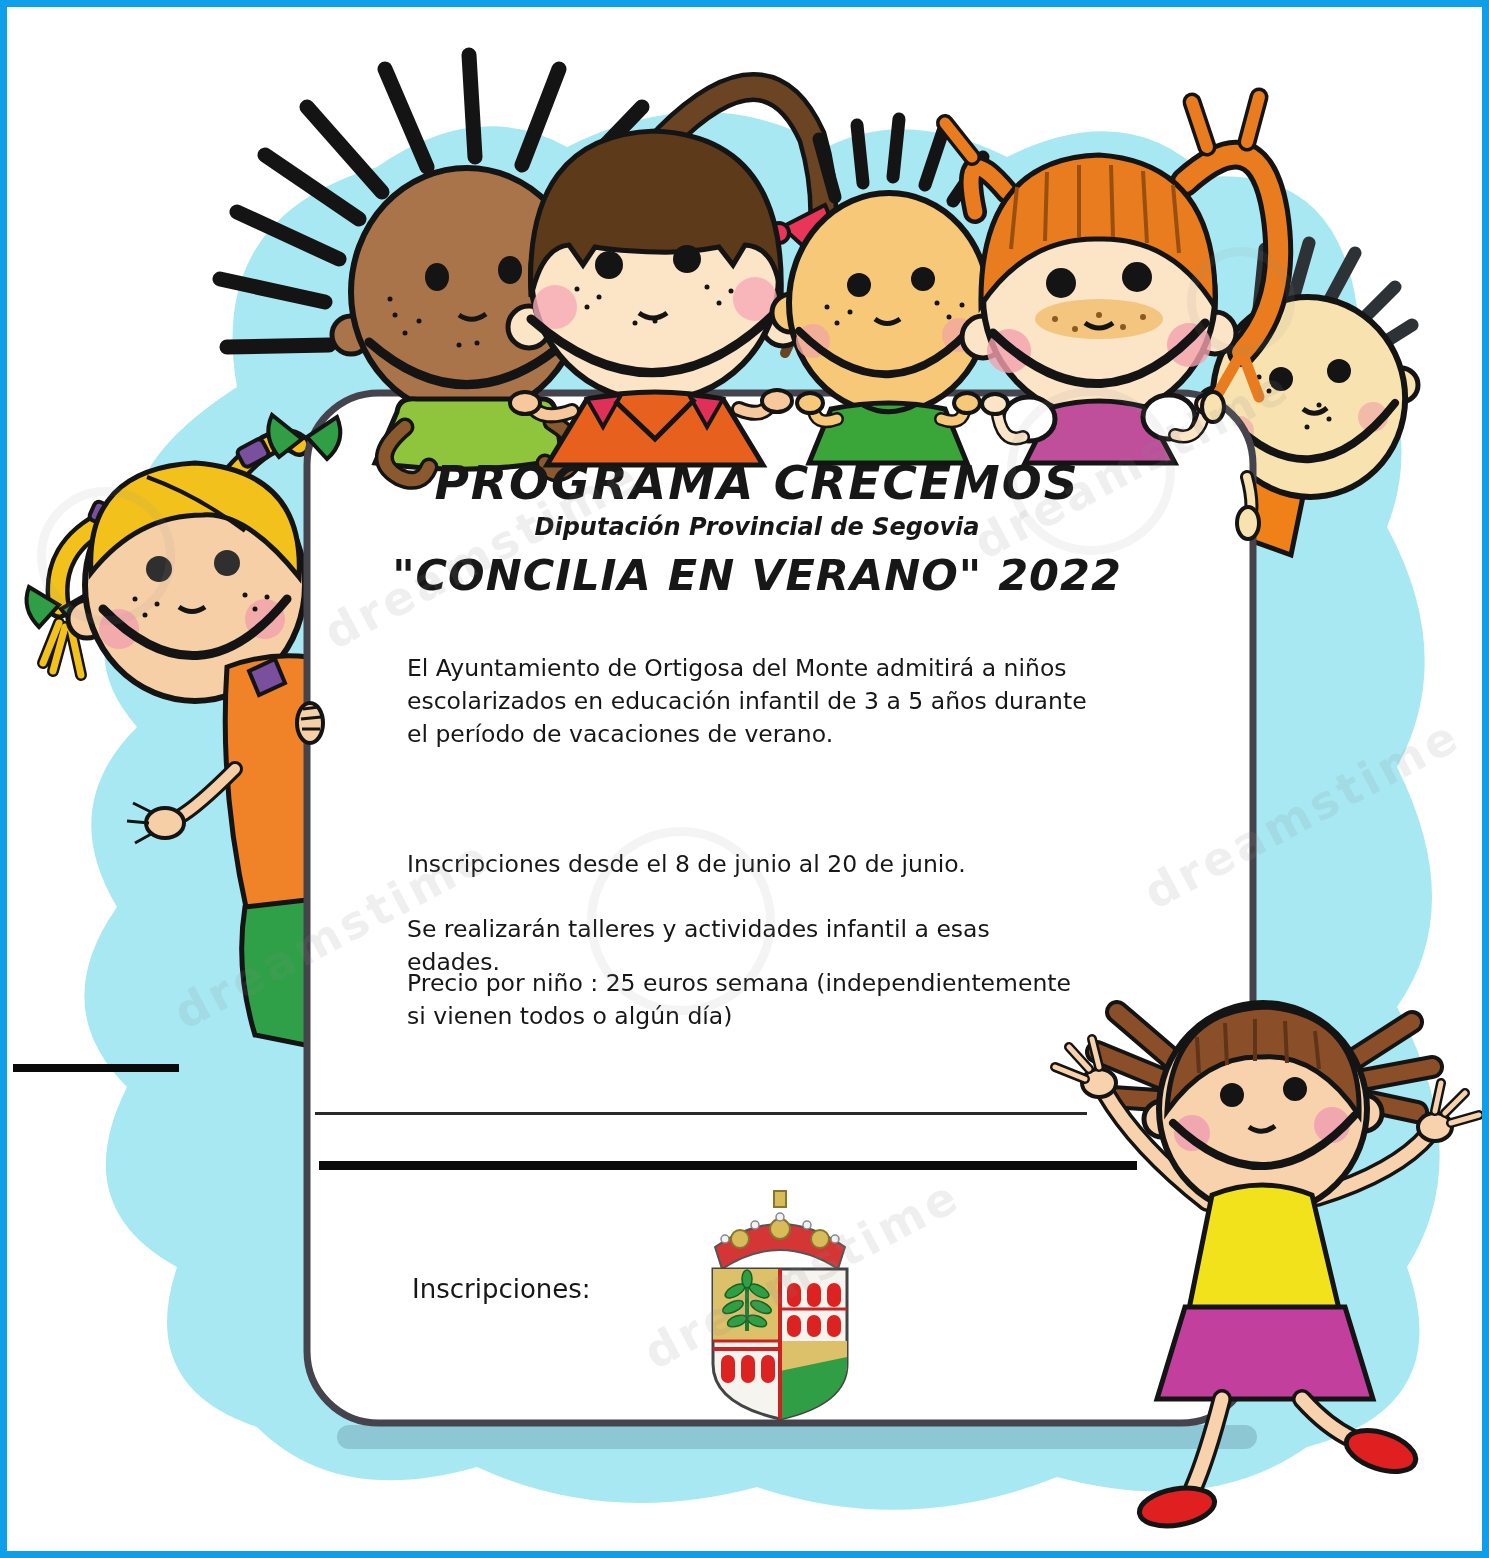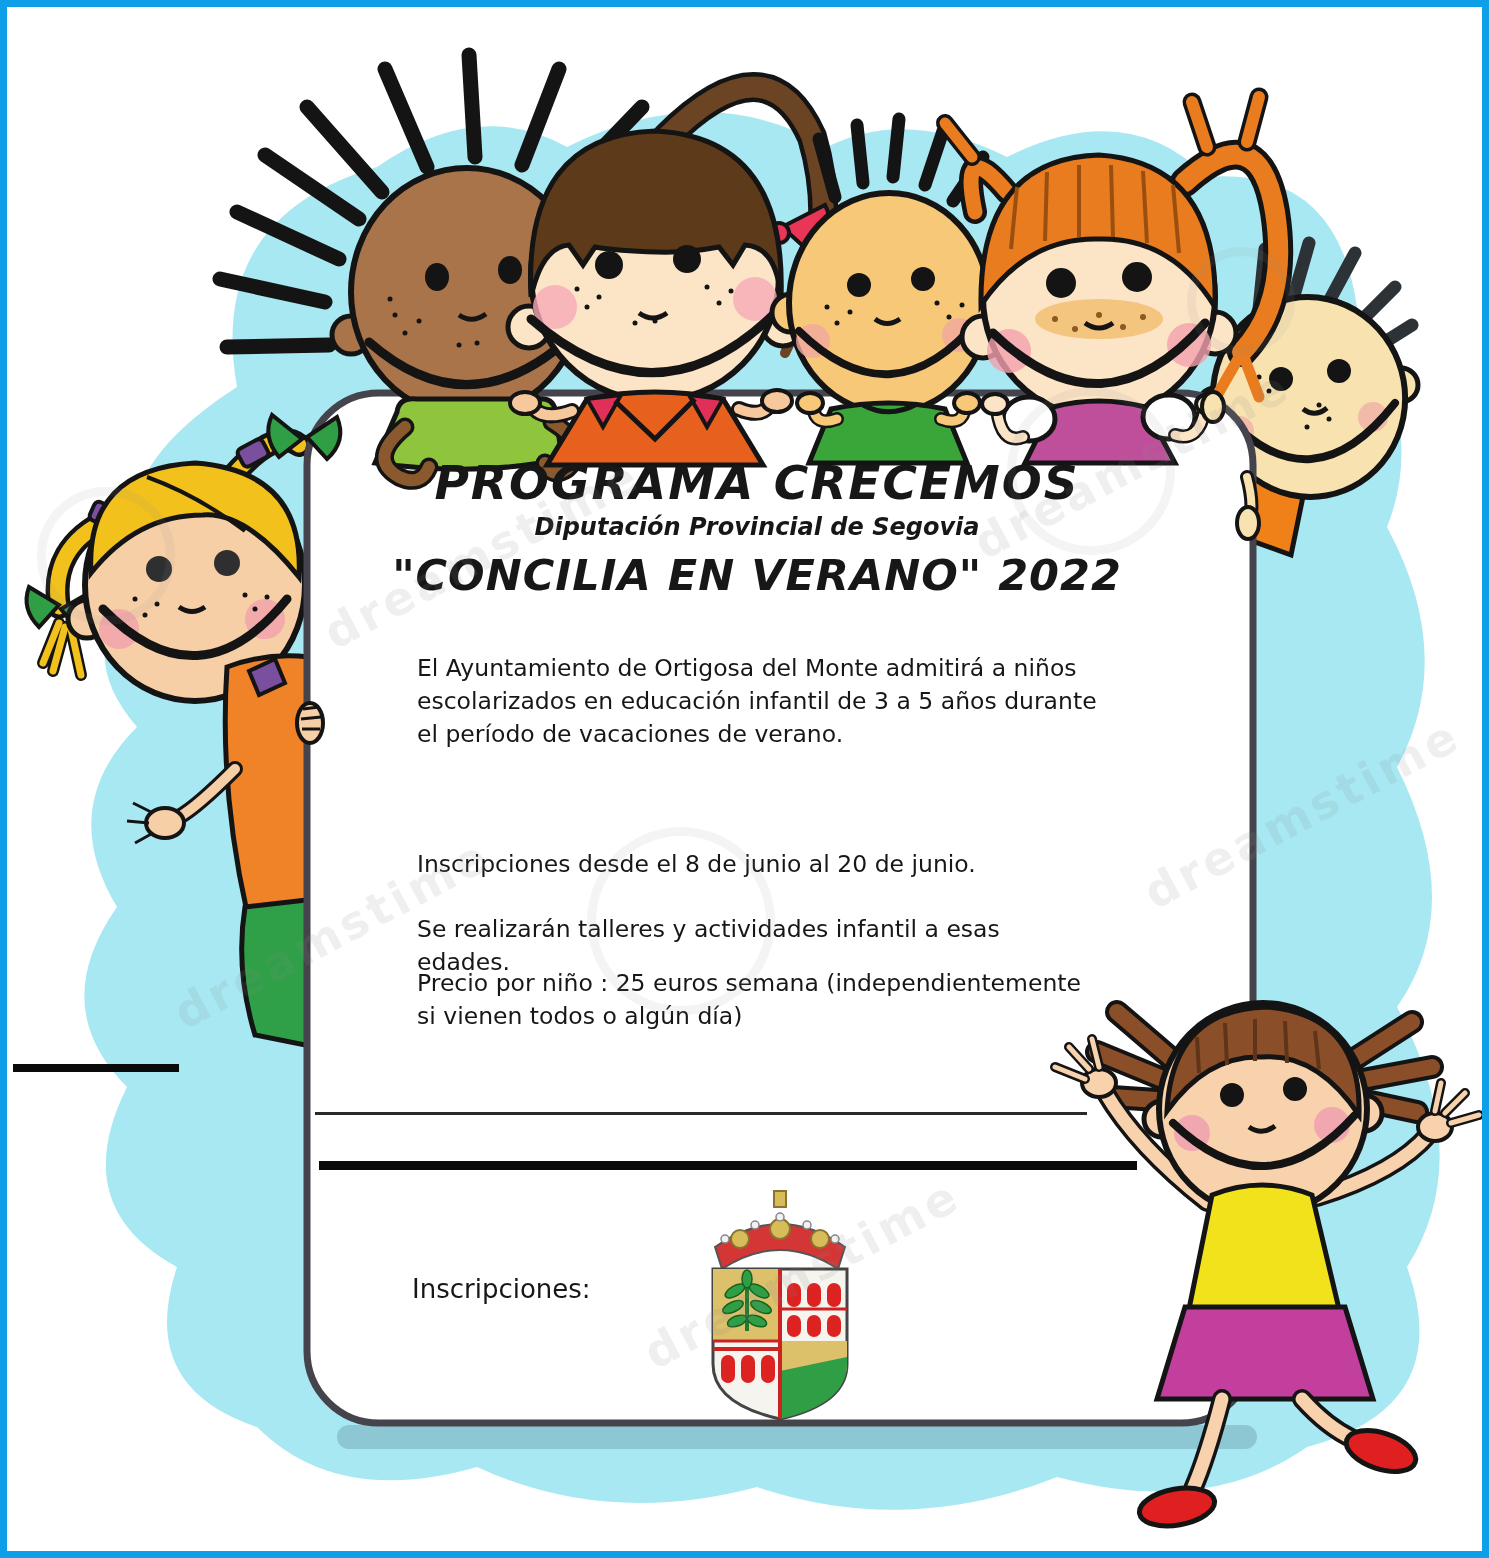--- a/index.html
+++ b/index.html
@@ -7,21 +7,21 @@
     border:7px solid #0f9fe8;box-sizing:border-box;overflow:hidden;
     font-family:"DejaVu Sans",sans-serif;}
   .art{position:absolute;left:0;top:0;z-index:1;}
   .txt{position:absolute;z-index:3;color:#171717;font-family:"DejaVu Sans",sans-serif;}
   .title{left:280px;top:448px;width:940px;text-align:center;font-size:47px;
     font-weight:bold;font-style:italic;letter-spacing:2px;}
   .subtitle{left:280px;top:506px;width:940px;text-align:center;font-size:24px;
     font-weight:bold;font-style:italic;}
   .season{left:280px;top:543px;width:940px;text-align:center;font-size:43px;
     font-weight:bold;font-style:italic;letter-spacing:1px;}
-  .para{left:410px;width:680px;font-size:23.5px;line-height:33px;}
+  .para{left:400px;width:680px;font-size:23.5px;line-height:33px;}
   .p1{top:645px;} .p2{top:773px;} .p3{top:841px;} .p4{top:906px;} .p5{top:960px;}
   .contact{font-size:26px;line-height:40px;}
   .c-ayto{left:405px;top:1262px;width:320px;}
   .c-guard{left:875px;top:1280px;width:320px;}
   .wm{position:absolute;z-index:4;color:#8a8a8a;opacity:.13;font-size:46px;
     font-weight:bold;letter-spacing:4px;pointer-events:none;
     transform:rotate(-28deg);font-family:"DejaVu Sans",sans-serif;}
   .ring{position:absolute;z-index:4;border:9px solid rgba(150,150,150,.10);
     border-radius:50%;pointer-events:none;}
 </style>

